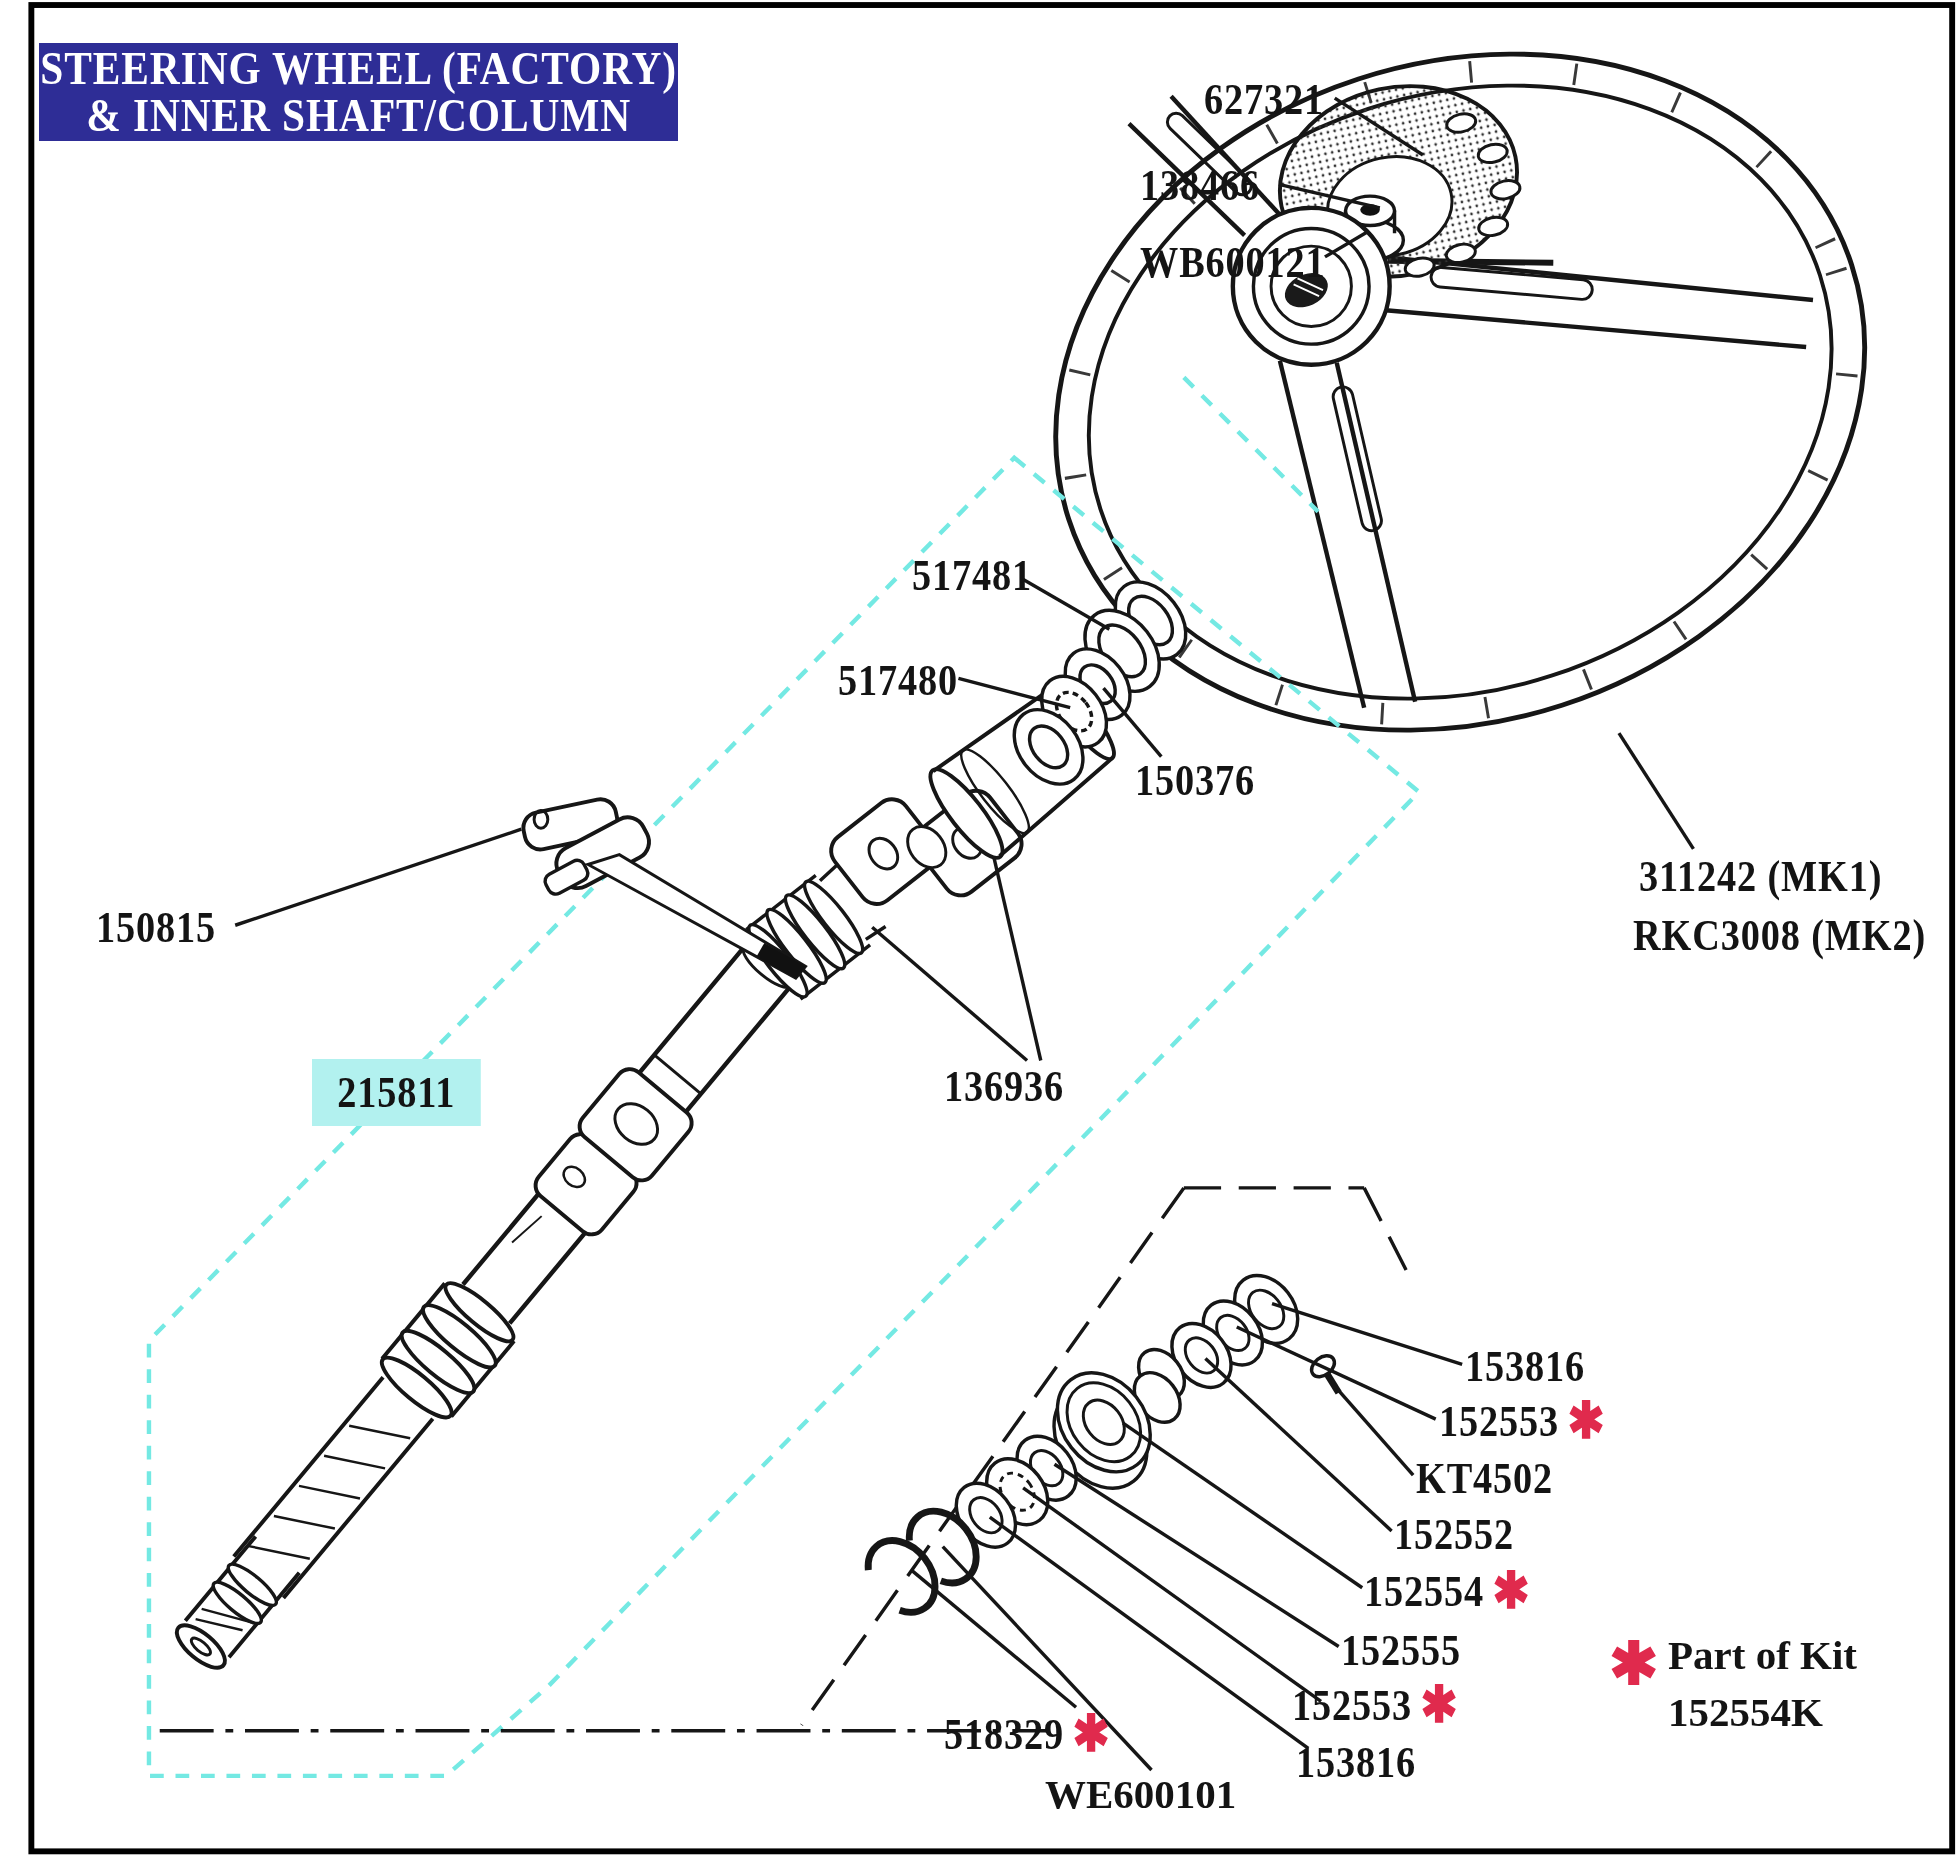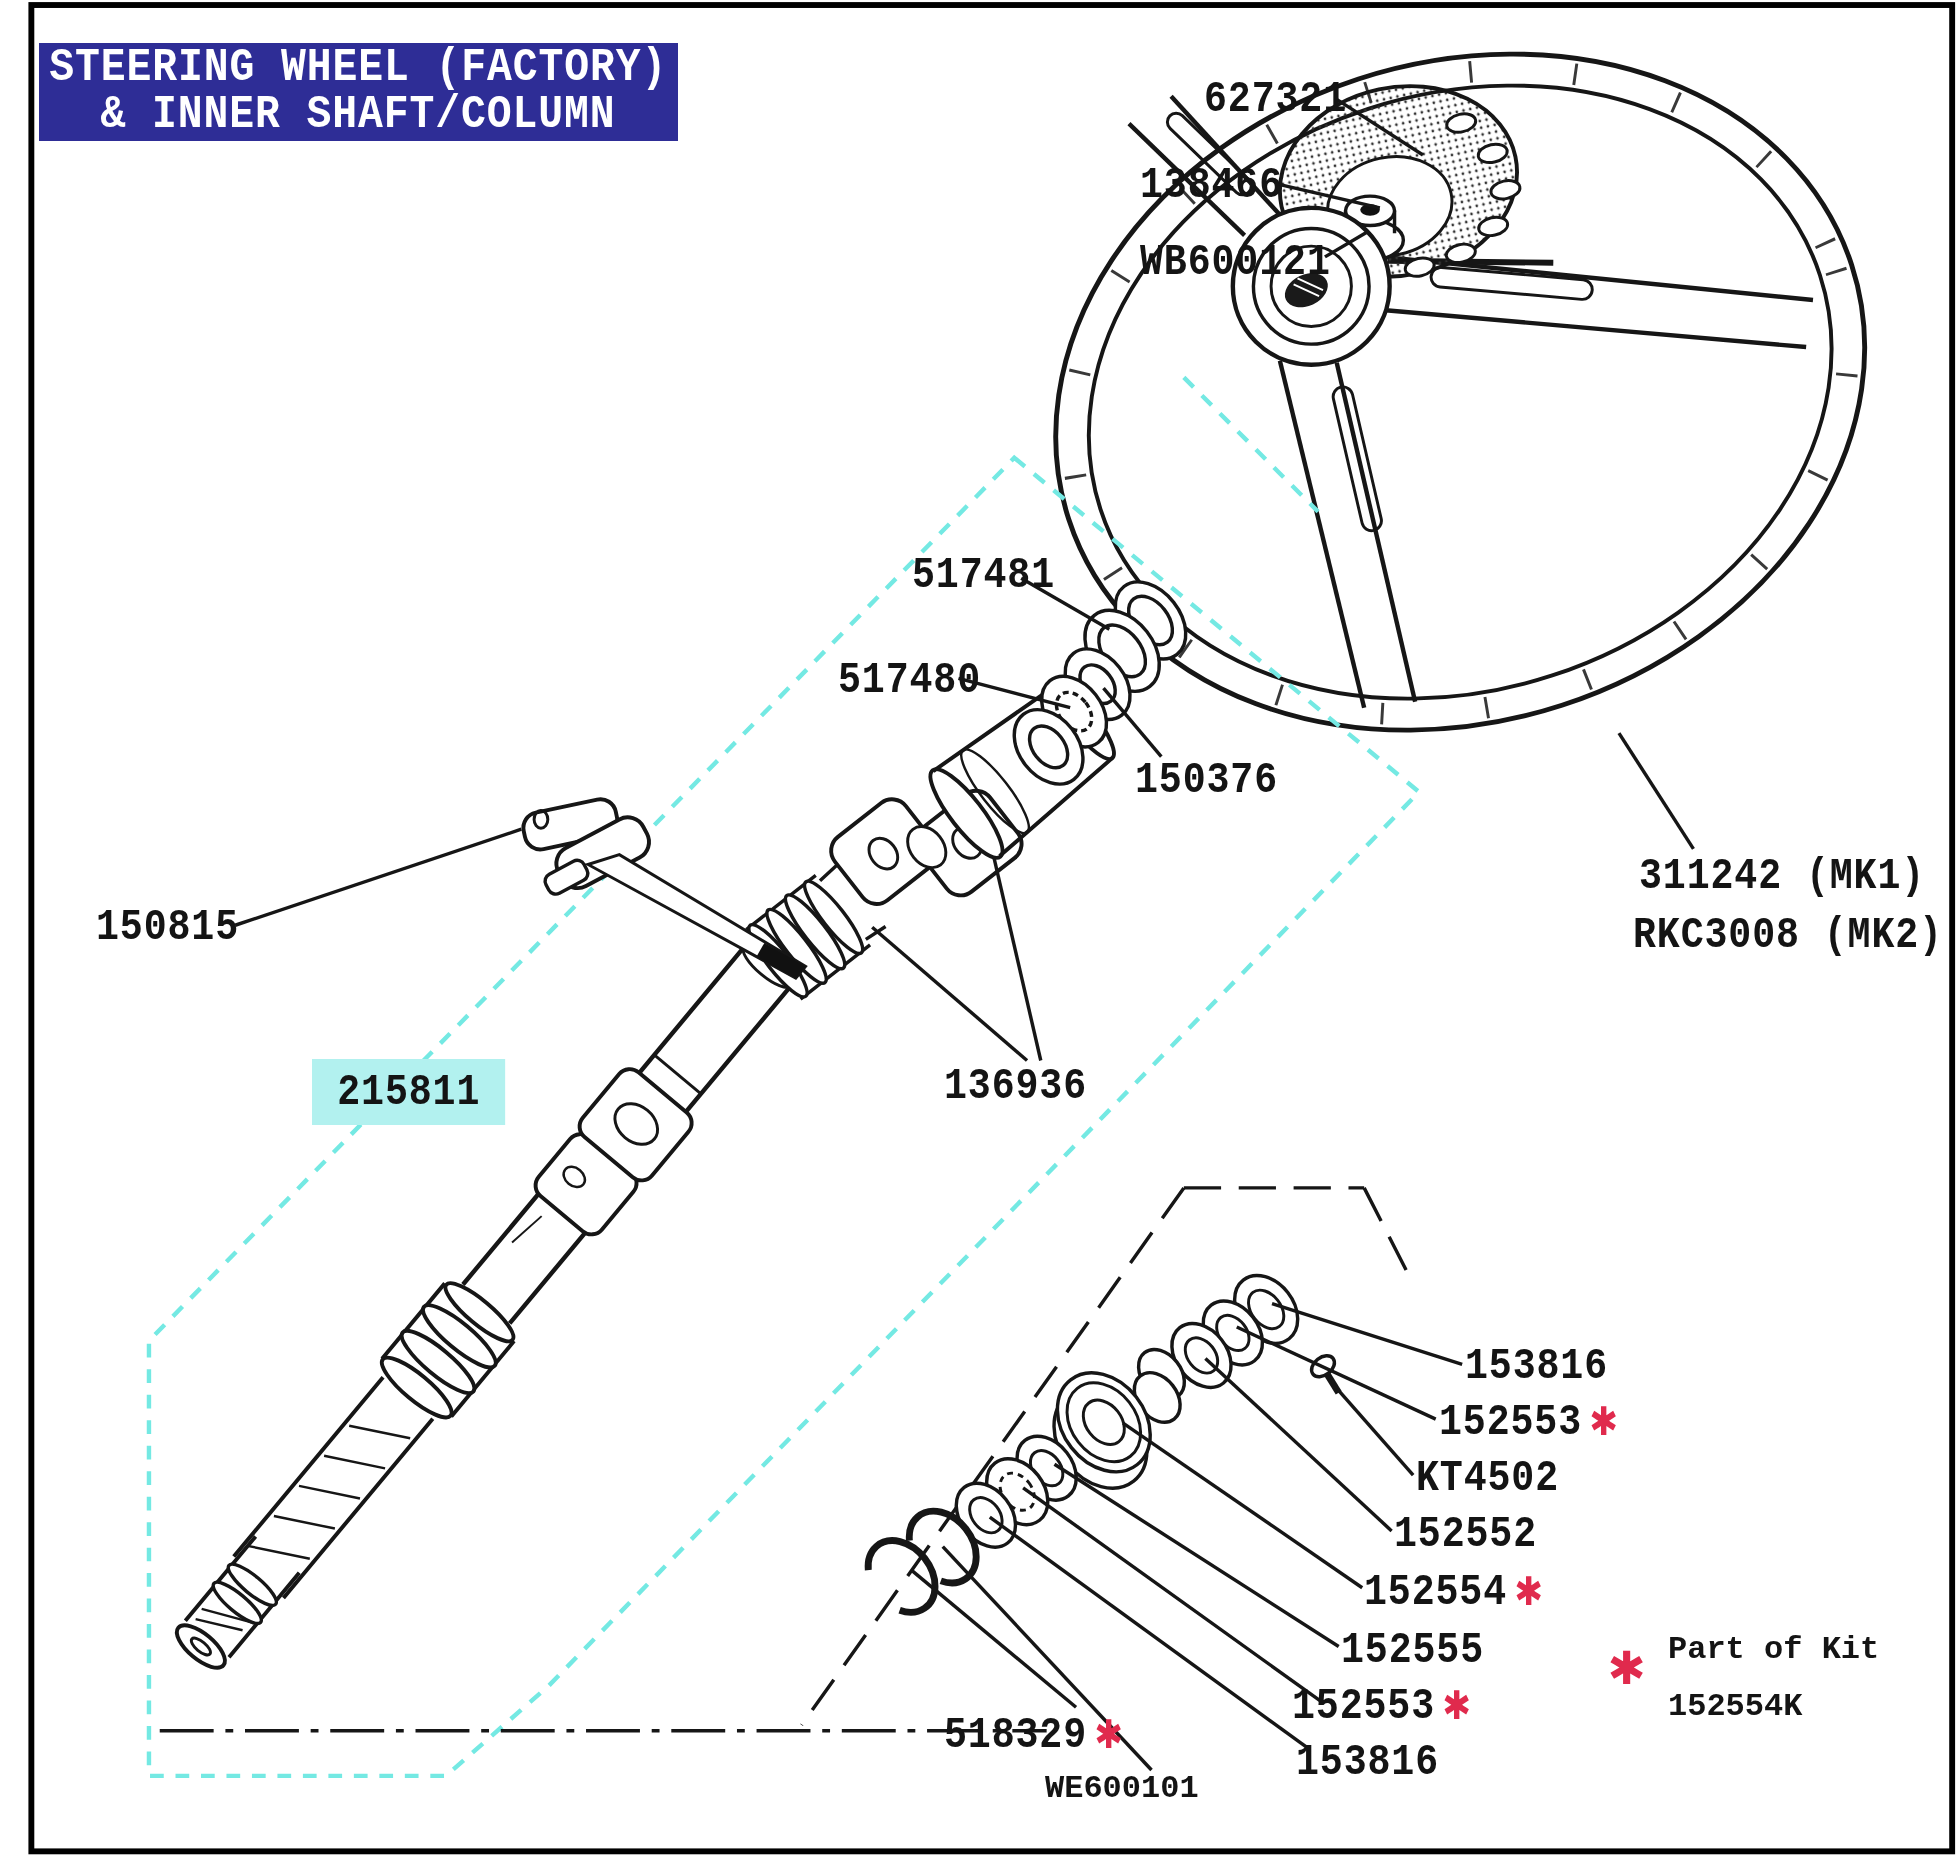--- a/index.html
+++ b/index.html
@@ -1,28 +1,28 @@
 <!DOCTYPE html>
 <html style="--banner: #2e2d96; --cyan: #74e9e3; --highlight: #b2f1ef; --red: #e02a4d; --ink: #141414;"><head>
 <meta charset="utf-8">
 <style>
   :root{
     --banner:#2e2d96; --cyan:#74e9e3; --highlight:#b2f1ef; --red:#e02a4d; --ink:#141414;
   }
   html,body{margin:0;padding:0;background:#fff;}
   .stage{position:relative;width:1960px;height:1875px;background:#ffffff;overflow:hidden;
-         font-family:Liberation Mono, monospace;}
+         font-family:Liberation Serif, serif;}
   svg.art{position:absolute;left:0;top:0;}
   .banner{position:absolute;left:39px;top:43px;width:639px;height:98px;background:var(--banner);
           display:flex;flex-direction:column;align-items:center;justify-content:center;}
   .banner div{color:#fff;font-weight:700;font-size:46px;line-height:47px;letter-spacing:1px;
               transform:scaleX(.9);white-space:nowrap;}
   .plabel{position:absolute;font-weight:700;font-size:44px;color:var(--ink);letter-spacing:1px;
           transform:scaleX(.87);transform-origin:0 0;white-space:nowrap;display:flex;align-items:center;}
-  .plabel.modern{transform:none;font-size:32px;letter-spacing:0;}
+  .plabel.modern{transform:none;font-size:41px;letter-spacing:0;}
   .ast{color:var(--red);font-size:51px;margin-left:9.8px;letter-spacing:0;line-height:1;}
   .hl{background:var(--highlight);padding:7.8px 29px;}
   
   #lb-horn{left:1204px;top:74px;}
   #lb-contact{left:1140px;top:160px;}
   #lb-nut{left:1140px;top:237px;}
   #lb-517481{left:912px;top:550px;}
   #lb-517480{left:838px;top:655px;}
   #lb-150376{left:1135px;top:755px;}
   #lb-mk1{left:1639px;top:851px;}

